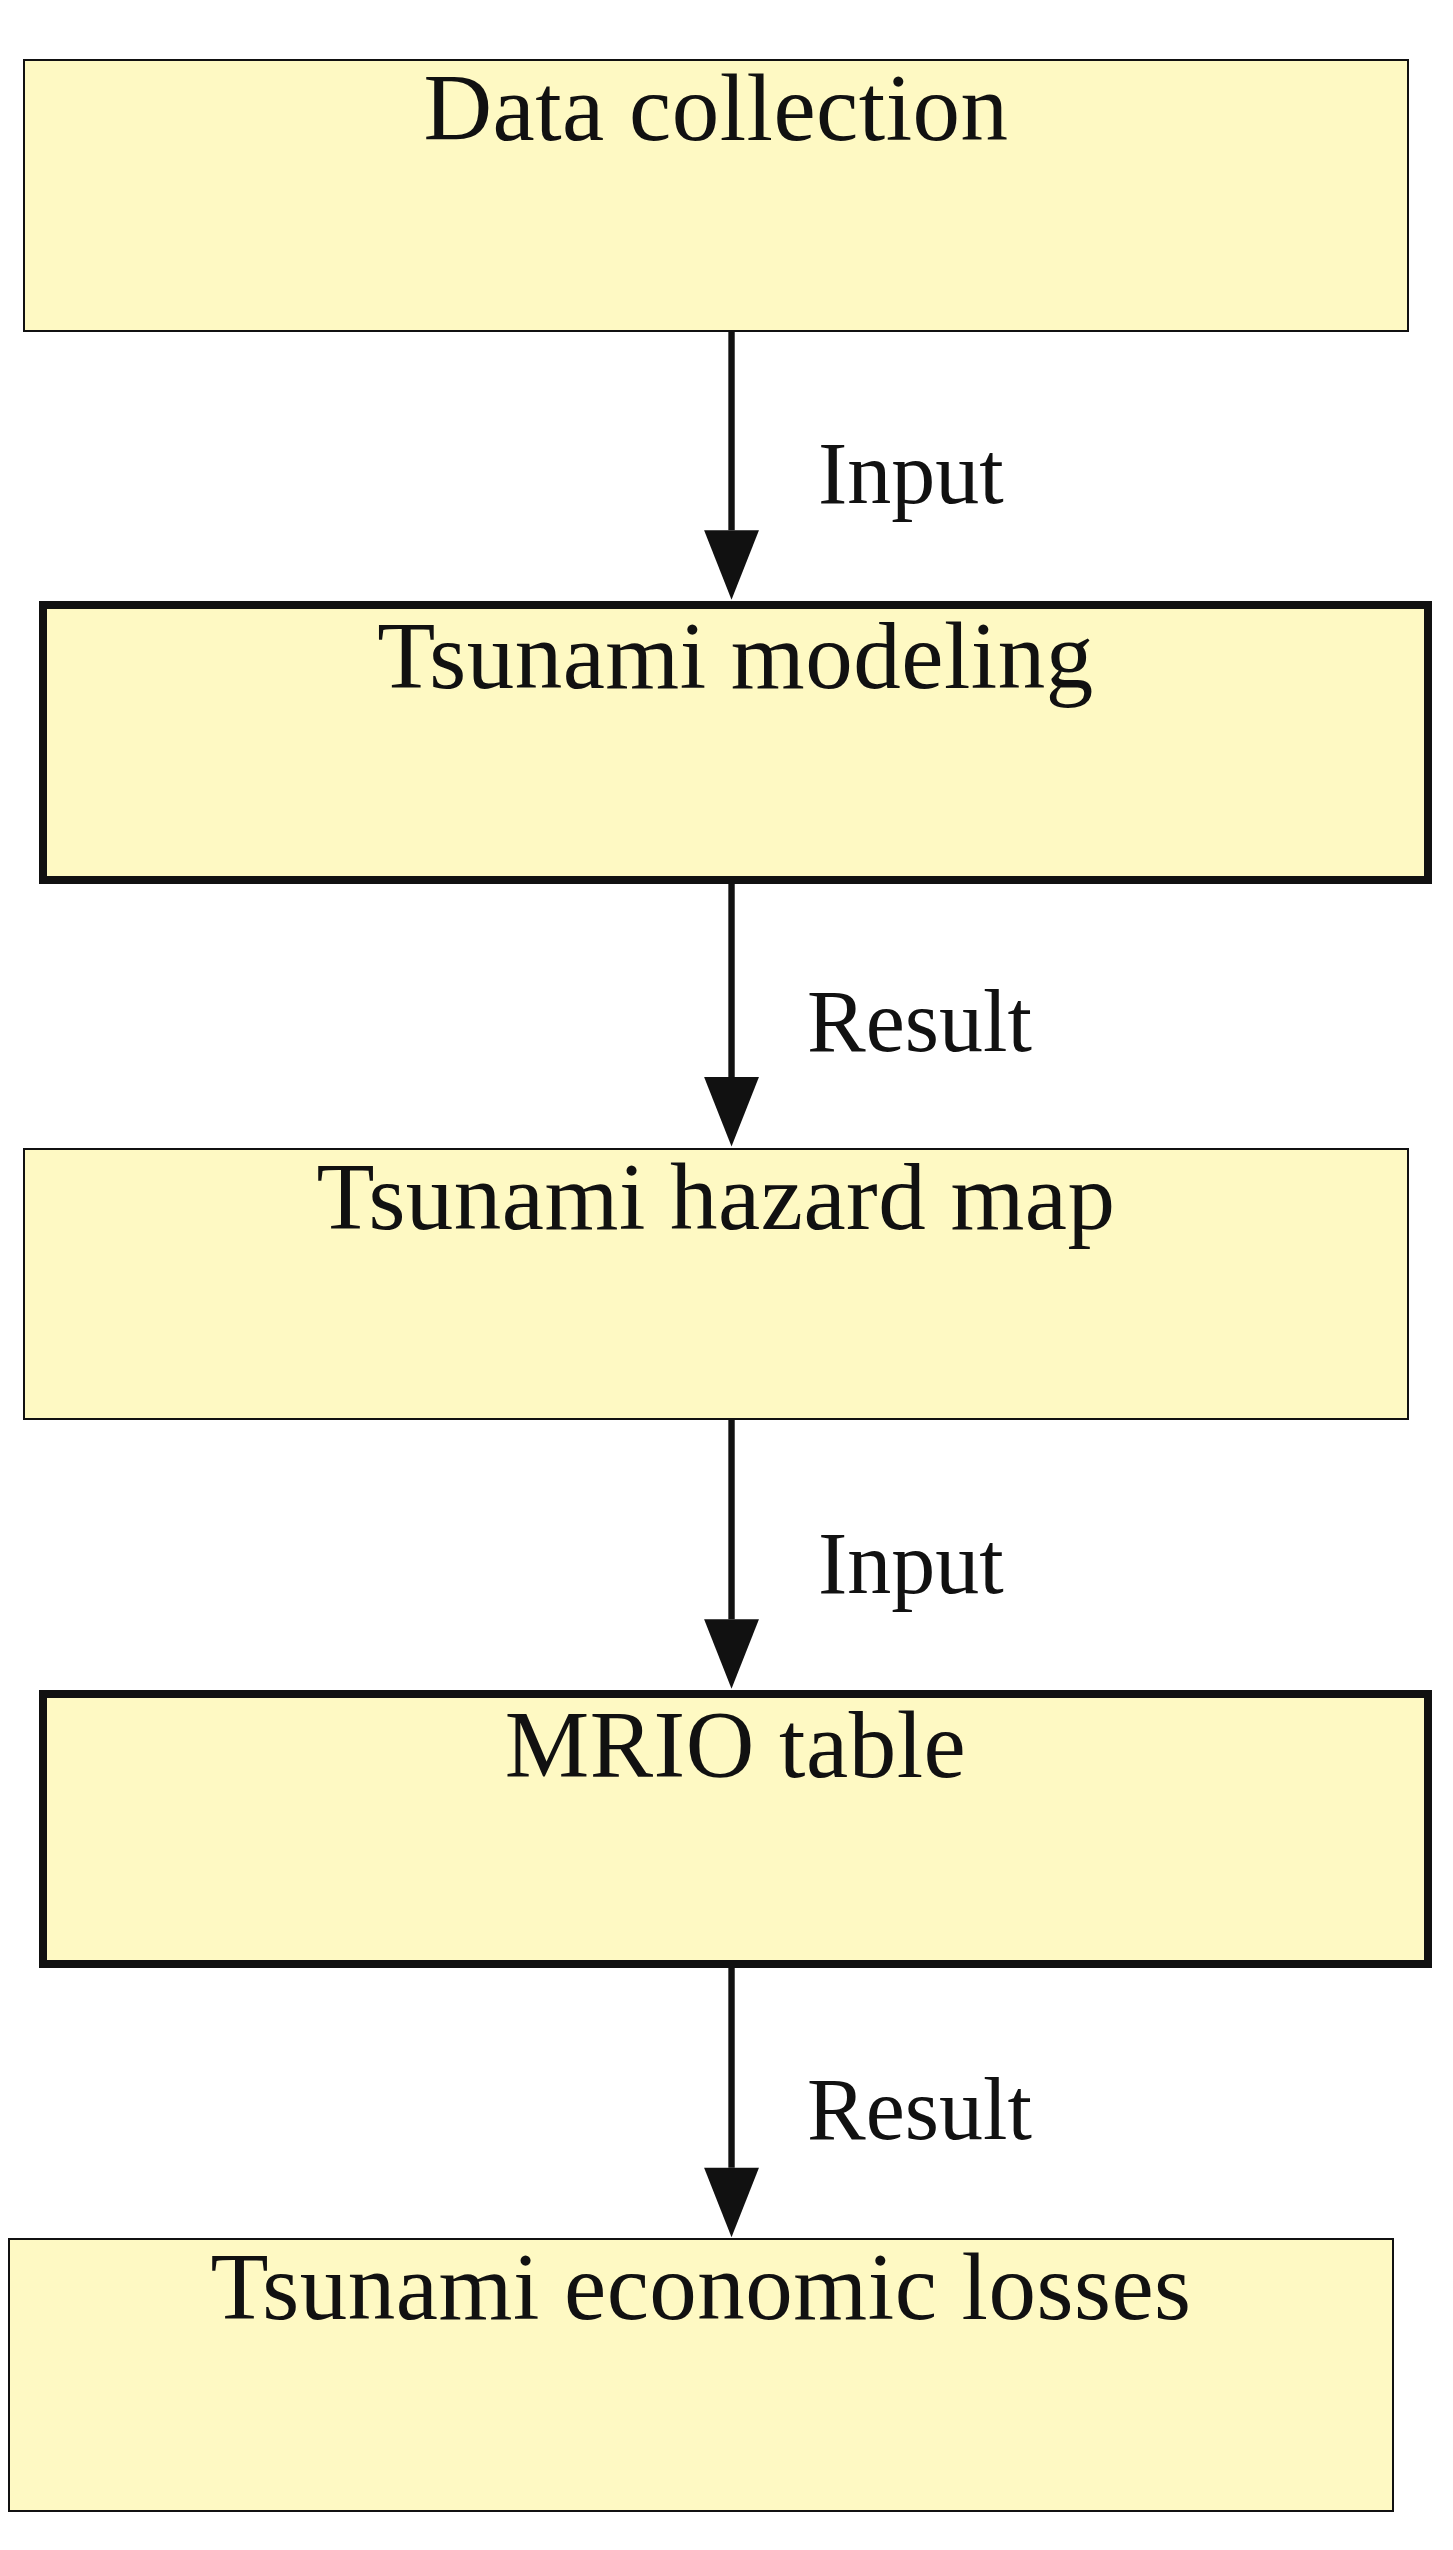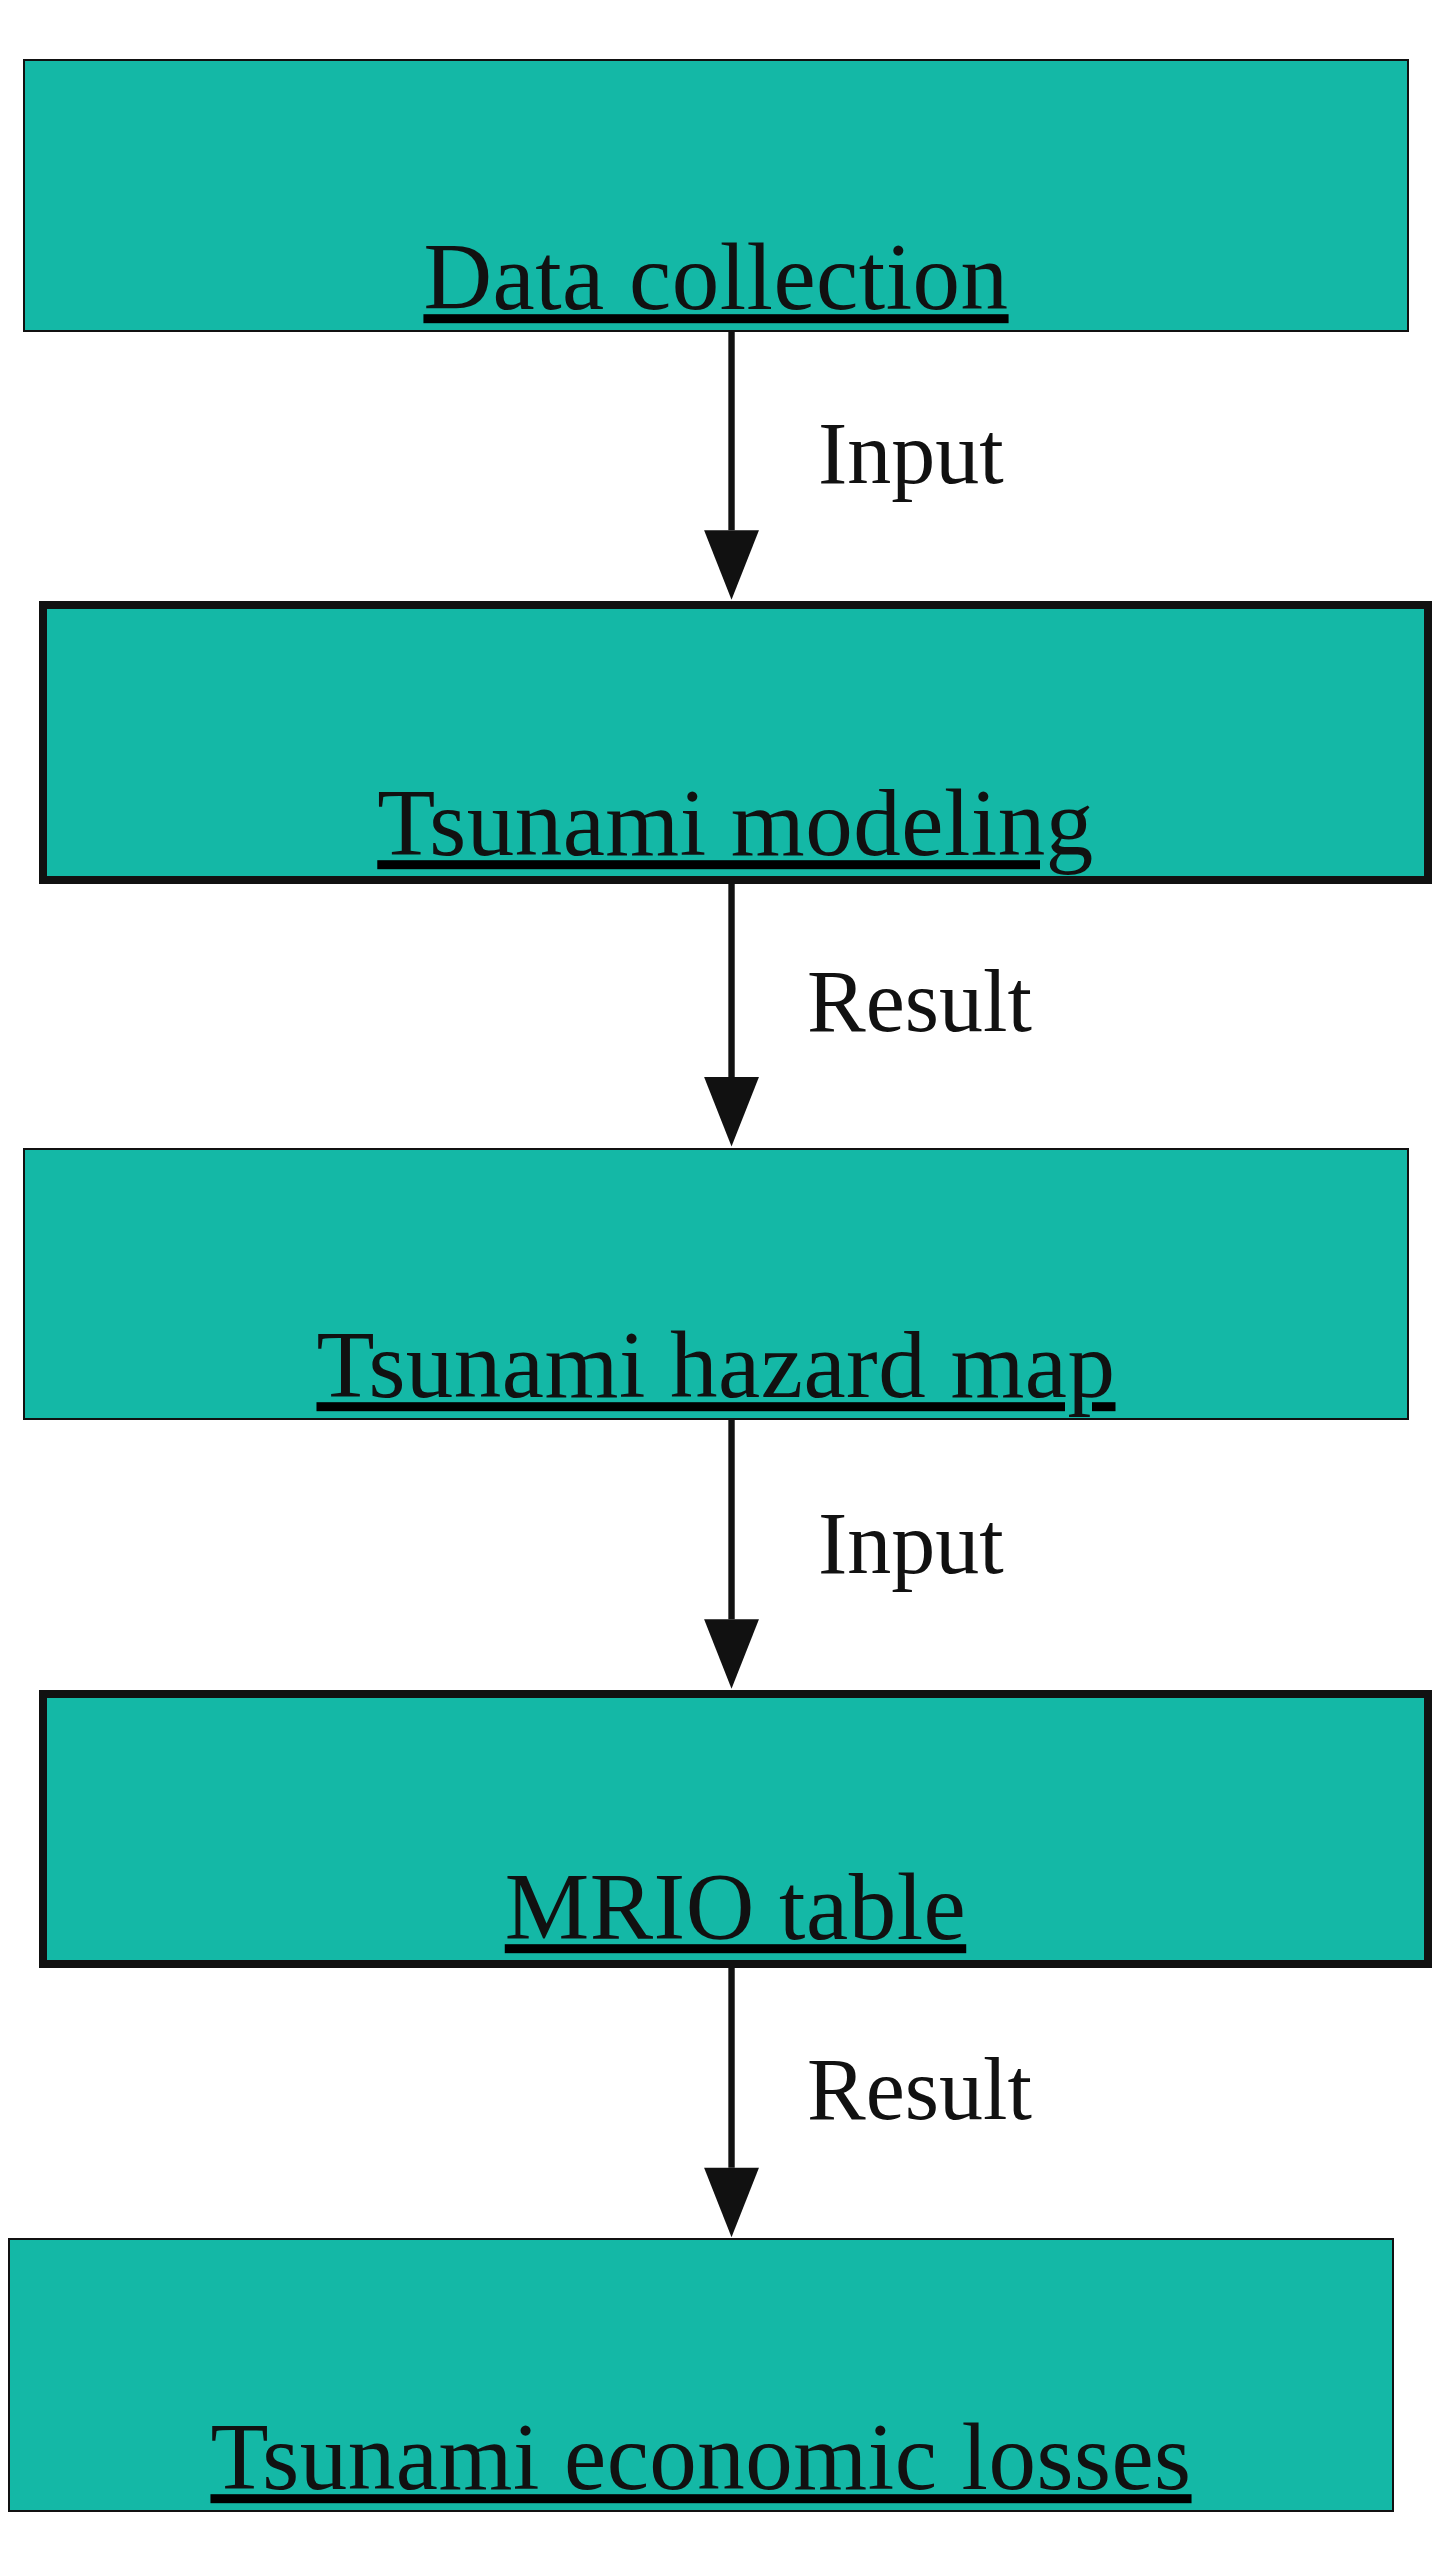--- a/index.html
+++ b/index.html
@@ -17,26 +17,25 @@
     width: 1453px;
     height: 2550px;
     background: #ffffff;
     overflow: hidden;
   }
 
   
   .node {
     position: absolute;
     box-sizing: border-box;
-    background: #14b8a6;
+    background: #fef9c3;
     display: flex;
-    align-items: flex-end;
+    align-items: flex-start;
     justify-content: center;
     border: 2.7px solid #111111;
-    text-decoration: underline;
   }
   .node.thick {
     border-width: 8.2px;
     margin-left: 16px;
   }
   .node-label {
     font-family: "Liberation Serif", "DejaVu Serif", serif;
     font-size: 95px;
     line-height: 1.05;
     color: #111111;
@@ -52,20 +51,21 @@
     left: 0;
     top: 0;
   }
   .edge-label {
     position: absolute;
     font-family: "Liberation Serif", "DejaVu Serif", serif;
     font-size: 88px;
     line-height: 1;
     color: #111111;
     white-space: nowrap;
+    margin-top: 20px;
   }
 </style>
 </head>
 <body>
 
 <div id="flowchart">
 
   <svg class="connector" width="1453" height="2550" viewBox="0 0 1589 2789" aria-hidden="true">
     <defs>
       <marker id="arrowhead" markerWidth="10" markerHeight="9" refX="5" refY="8.4" orient="auto" markerUnits="userSpaceOnUse">

